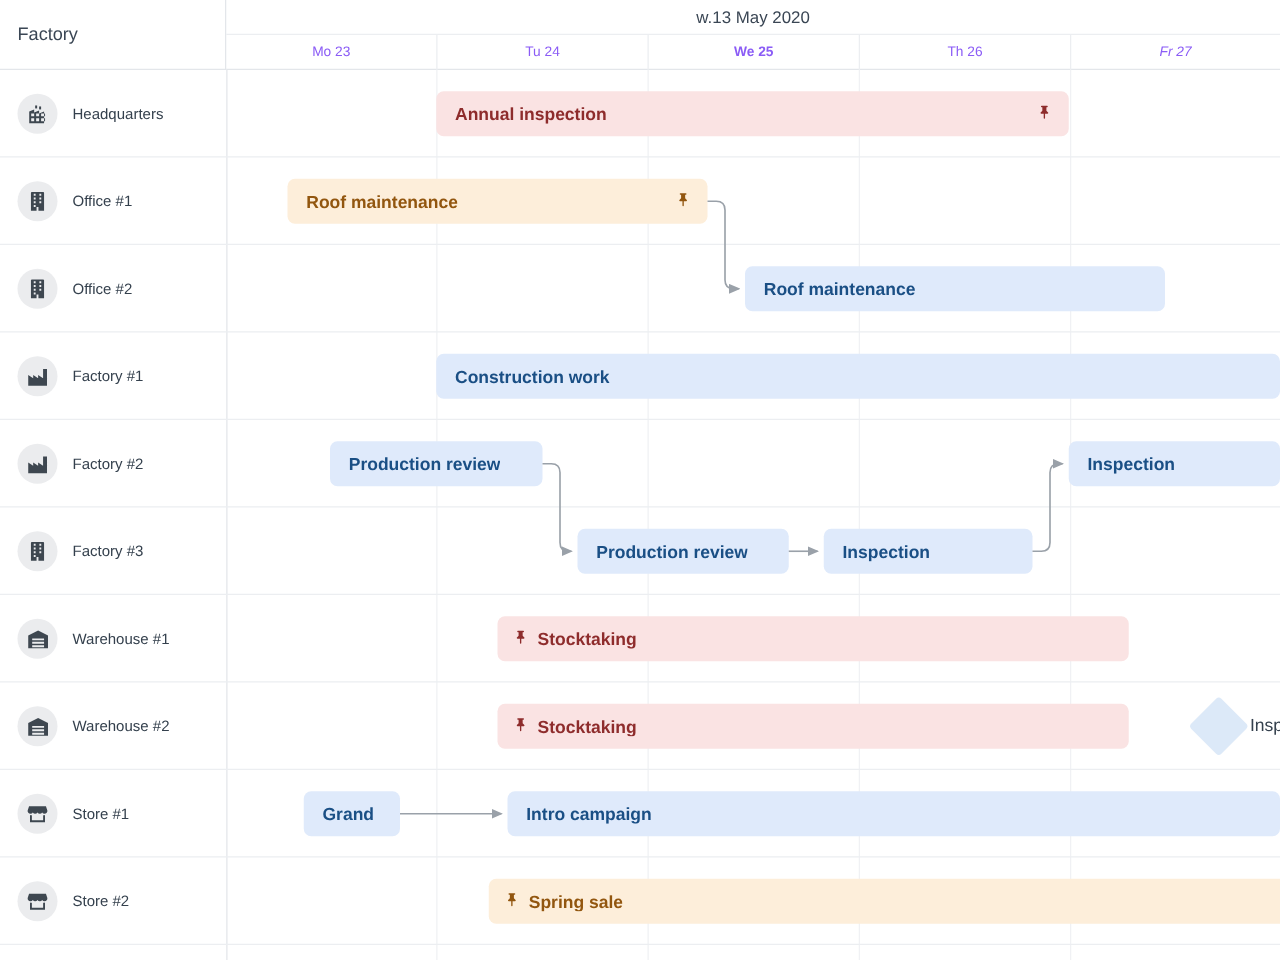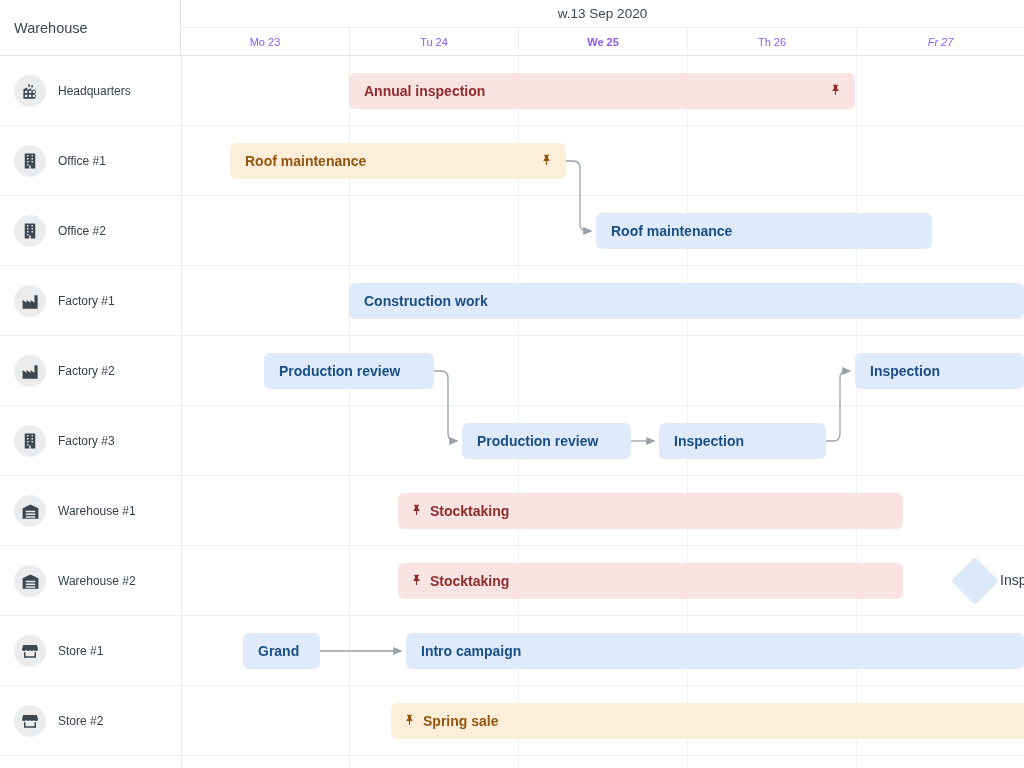--- a/index.html
+++ b/index.html
@@ -106,22 +106,22 @@
   
   .deps { position: absolute; left: 0; top: 56px; width: 1024px; height: 712px;
           pointer-events: none; }
 </style>
 </head>
 <body>
 
 <div id="app">
 
   <div class="header">
-    <div class="hdr-property">Warehouse</div>
-    <div class="hdr-week">w.13 Sep 2020</div>
+    <div class="hdr-property">Factory</div>
+    <div class="hdr-week">w.13 May 2020</div>
     <div class="hdr-days" id="day-headers">
         <div class="hdr-day" style="left: 0px; width: 168px;">Mo 23</div>
         <div class="hdr-day" style="left: 168px; width: 169px;">Tu 24</div>
         <div class="hdr-day" style="left: 337px; width: 169px; font-weight: bold;">We 25</div>
         <div class="hdr-day" style="left: 506px; width: 169px;">Th 26</div>
         <div class="hdr-day" style="left: 675px; width: 168px; font-style: italic;">Fr 27</div>
       </div>
   </div>
 
   <div class="grid" id="grid">

